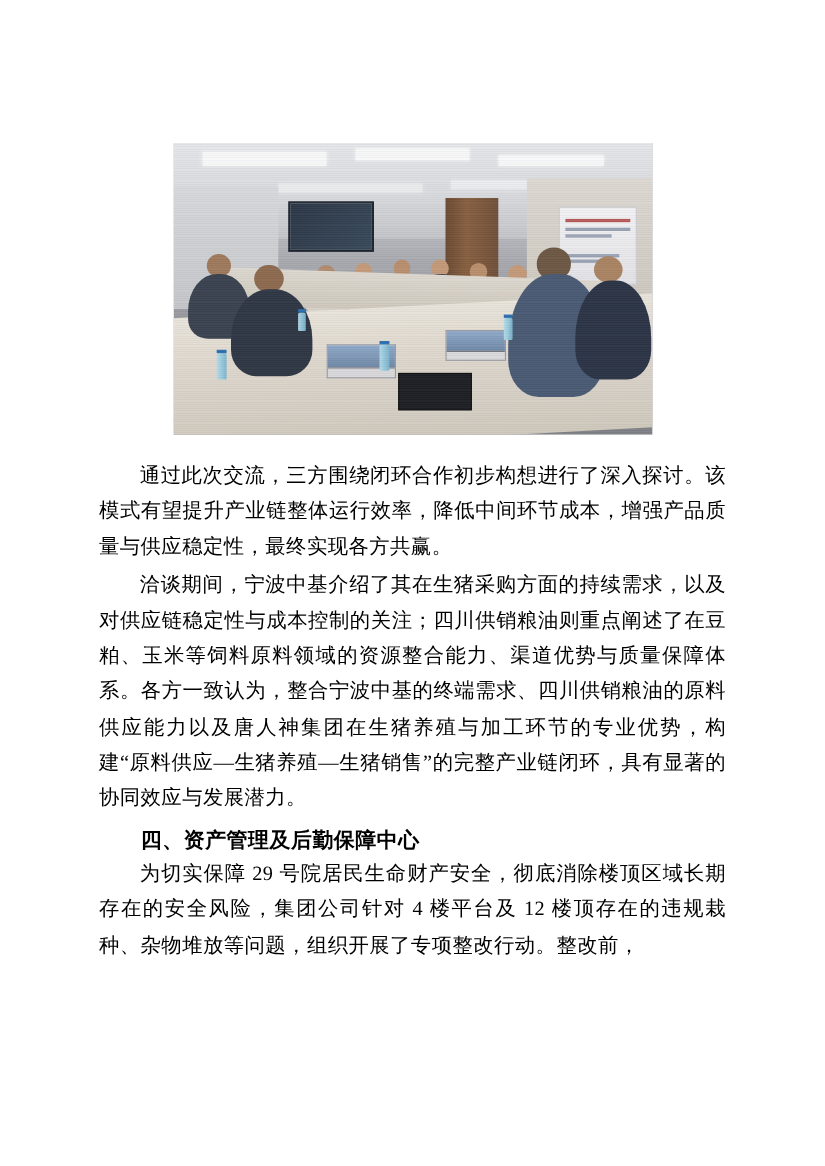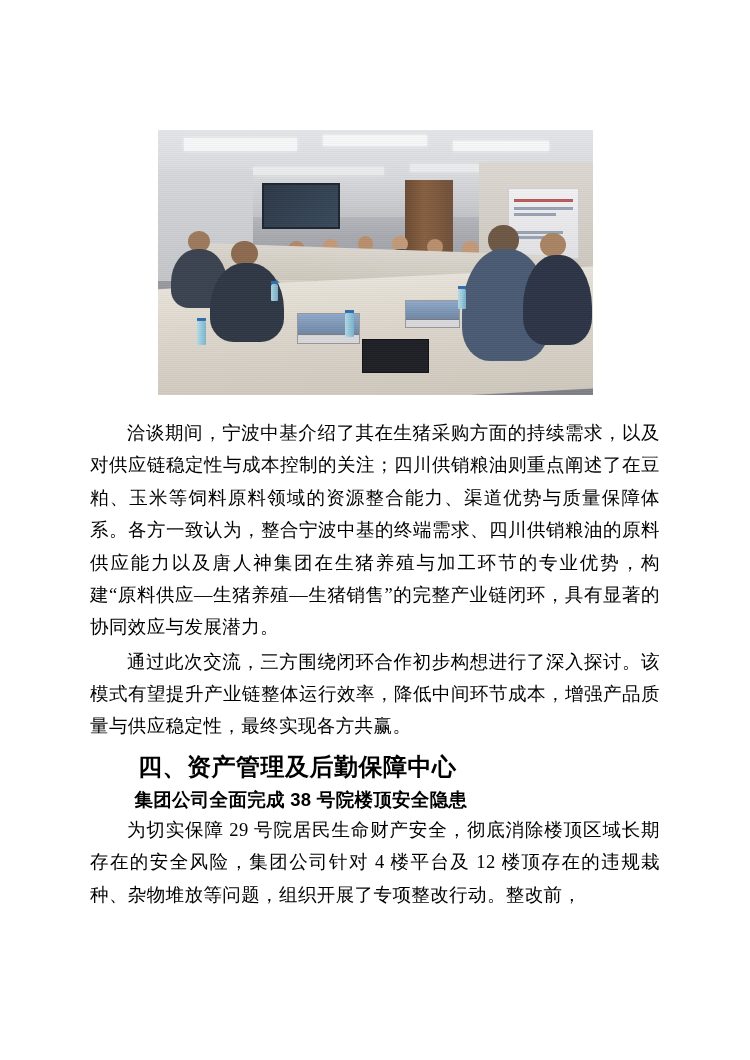--- a/index.html
+++ b/index.html
@@ -114,21 +114,21 @@
   p.body {
     font-size: 18.5px;
     line-height: 1.75;
     margin: 0 0 2px 0;
     text-align: justify;
     text-indent: 2em;
     letter-spacing: 0.4px;
     color: #000;
   }
   h2.section {
-    font-size: 24px;
+    font-size: 19px;
     font-weight: bold;
     margin: 8px 0 2px 0;
     text-indent: 2em;
     letter-spacing: 0.5px;
     font-family: "Liberation Sans", sans-serif;
     color: #000;
   }
   h3.subsection {
     font-size: 18.5px;
     font-weight: bold;
@@ -218,21 +218,20 @@
           <div class="cap"></div>
         </div>
       <div class="bottle" style="left:26%;top:58%;width:1.8%;height:6.5%;">
           <div class="cap"></div>
         </div>
 
       <div class="grain"></div>
     </div>
   </div>
 
+  <p class="body">通过此次交流，三方围绕闭环合作初步构想进行了深入探讨。该模式有望提升产业链整体运行效率，降低中间环节成本，增强产品质量与供应稳定性，最终实现各方共赢。</p>
   <p class="body">洽谈期间，宁波中基介绍了其在生猪采购方面的持续需求，以及对供应链稳定性与成本控制的关注；四川供销粮油则重点阐述了在豆粕、玉米等饲料原料领域的资源整合能力、渠道优势与质量保障体系。各方一致认为，整合宁波中基的终端需求、四川供销粮油的原料供应能力以及唐人神集团在生猪养殖与加工环节的专业优势，构建“原料供应—生猪养殖—生猪销售”的完整产业链闭环，具有显著的协同效应与发展潜力。</p>
-  <p class="body">通过此次交流，三方围绕闭环合作初步构想进行了深入探讨。该模式有望提升产业链整体运行效率，降低中间环节成本，增强产品质量与供应稳定性，最终实现各方共赢。</p>
 
   <h2 class="section">四、资产管理及后勤保障中心</h2>
-  <h3 class="subsection">集团公司全面完成 38 号院楼顶安全隐患</h3>
 
   <p class="body">为切实保障 29 号院居民生命财产安全，彻底消除楼顶区域长期存在的安全风险，集团公司针对 4 楼平台及 12 楼顶存在的违规栽种、杂物堆放等问题，组织开展了专项整改行动。整改前，</p>
 
 </div>
 
 </body></html>

